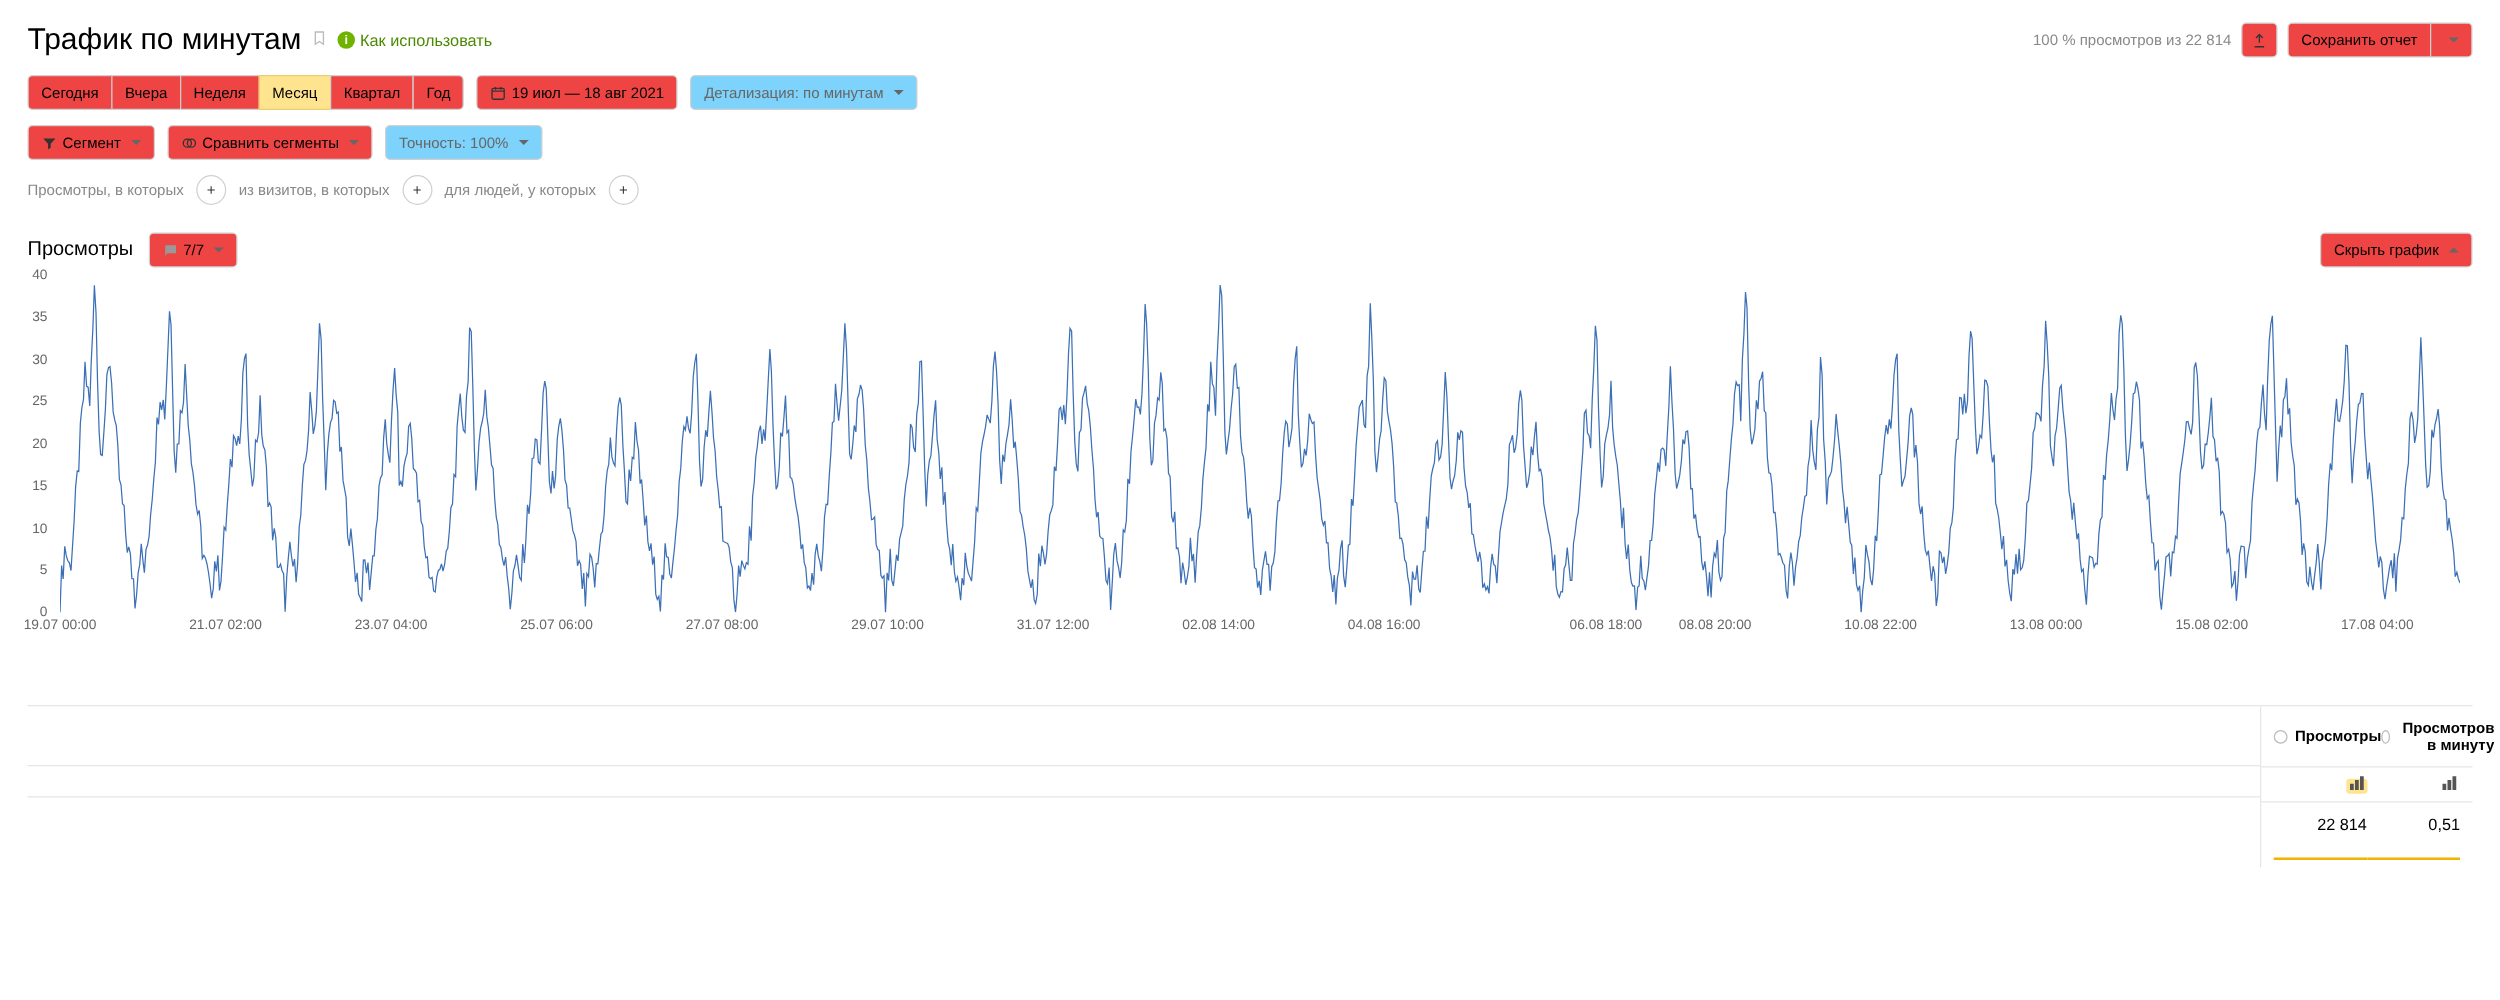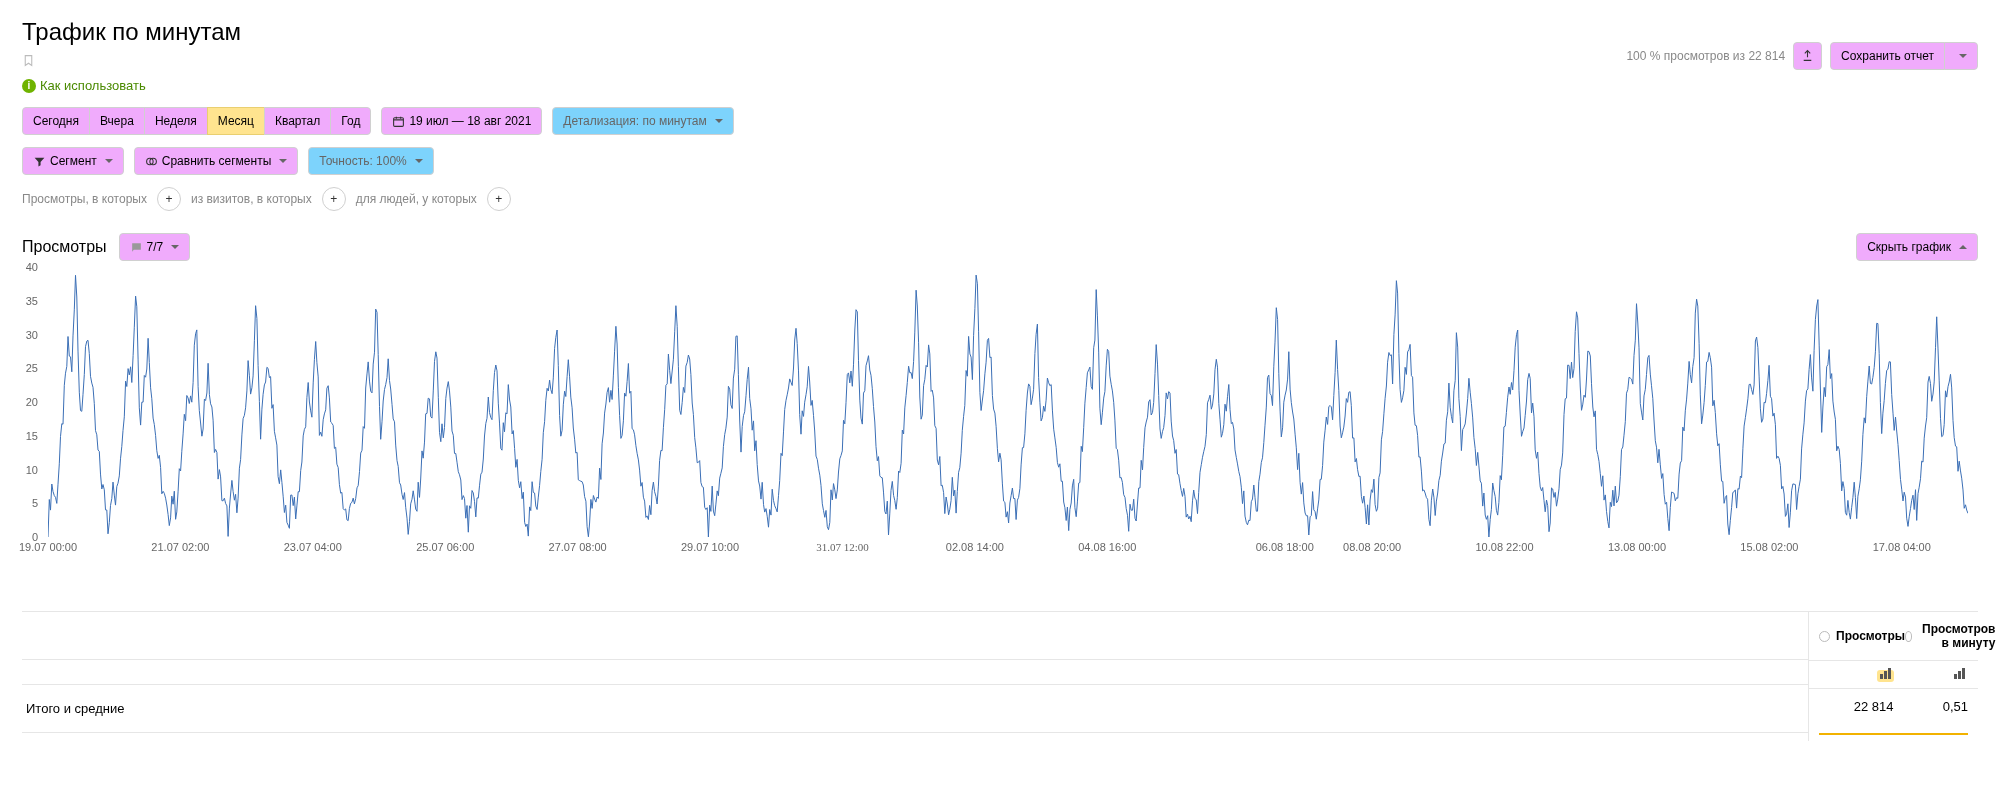--- a/index.html
+++ b/index.html
@@ -6,28 +6,28 @@
   body {
     margin: 0;
     padding: 18px 22px 0 22px;
     font-family: Arial, Helvetica, sans-serif;
     font-size: 13px;
     color: #000;
     background: #fff;
     width: 2000px;
   }
   .head-row { display: flex; align-items: center; justify-content: space-between; margin-bottom: 14px; }
-  .title-group { display: flex; align-items: flex-start; gap: 8px; flex-direction: column; }
+  .title-group { display: flex; align-items: center; gap: 8px; }
   h1 { font-size: 24px; font-weight: 400; margin: 0; }
   .bookmark-icon { color: #bbb; }
   .howto { color: #4a8a00; font-size: 13px; display: inline-flex; align-items: center; gap: 4px; cursor: pointer; }
   .howto .dot { width: 14px; height: 14px; background: #6fb300; border-radius: 50%; color: #fff; font-size: 10px; display: inline-flex; align-items: center; justify-content: center; font-weight: bold; }
   .head-right { display: flex; align-items: center; gap: 8px; }
   .gray-text { color: #888; font-size: 12px; }
-  .btn { border: 1px solid #d0d0d0; background: #f0abfc; border-radius: 4px; padding: 5px 10px; font-size: 12px; height: 28px; display: inline-flex; align-items: center; gap: 4px; cursor: pointer; }
+  .btn { border: 1px solid #d0d0d0; background: #ef4444; border-radius: 4px; padding: 5px 10px; font-size: 12px; height: 28px; display: inline-flex; align-items: center; gap: 4px; cursor: pointer; }
   .btn.icon-only { padding: 5px 7px; }
   .btn-group { display: inline-flex; }
   .btn-group .btn { border-radius: 0; margin-left: -1px; }
   .btn-group .btn:first-child { border-radius: 4px 0 0 4px; margin-left: 0; }
   .btn-group .btn:last-child  { border-radius: 0 4px 4px 0; }
   .btn.active { background: #ffe48f; border-color: #e9cf70; }
   .btn.muted  { background: #7dd3fc; color: #666; }
   .toolbar-row { display: flex; align-items: center; gap: 10px; margin-bottom: 12px; }
   .caret::after { content: ''; display: inline-block; border: 4px solid transparent; border-top-color: #666; margin-left: 4px; transform: translateY(2px); }
   .caret-up::after { content: ''; display: inline-block; border: 4px solid transparent; border-bottom-color: #666; margin-left: 4px; transform: translateY(-2px); }
@@ -164,36 +164,35 @@
       <path d="M0.0,270.0 L1.3,232.5 L2.5,243.1 L3.8,217.0 L5.0,224.5 L6.3,228.6 L7.5,230.3 L8.8,236.4 L10.0,217.2 L11.3,196.8 L12.5,169.5 L13.8,156.7 L15.0,157.2 L16.3,118.3 L17.5,106.2 L18.8,99.4 L20.0,69.5 L21.3,89.1 L22.5,89.8 L23.8,104.8 L25.0,68.9 L26.3,42.8 L27.5,8.3 L28.8,30.0 L30.0,84.1 L31.3,125.2 L32.5,143.6 L33.8,144.3 L35.0,127.3 L36.3,107.6 L37.5,79.7 L38.8,74.1 L40.0,73.3 L41.3,86.6 L42.5,109.3 L43.8,116.1 L45.0,120.3 L46.3,136.7 L47.5,163.6 L48.8,167.8 L50.0,183.0 L51.3,184.4 L52.5,207.1 L53.8,222.0 L55.0,217.5 L56.3,222.8 L57.5,242.9 L58.8,243.0 L60.0,266.8 L61.3,255.6 L62.5,238.5 L63.8,231.5 L65.0,215.1 L66.3,228.1 L67.5,238.1 L68.8,219.5 L70.0,216.2 L71.3,208.9 L72.5,191.8 L73.8,179.4 L75.0,163.5 L76.3,149.8 L77.6,114.1 L78.8,119.5 L80.1,101.6 L81.3,107.9 L82.6,99.8 L83.8,115.5 L85.1,88.7 L86.3,60.2 L87.6,29.1 L88.8,39.8 L90.1,92.9 L91.3,140.8 L92.6,158.1 L93.8,135.2 L95.1,135.1 L96.3,108.5 L97.6,110.2 L98.8,102.0 L100.1,71.3 L101.3,95.5 L102.6,120.8 L103.8,131.7 L105.1,151.1 L106.3,157.5 L107.6,168.6 L108.8,183.7 L110.1,191.4 L111.3,188.3 L112.6,200.6 L113.8,226.8 L115.1,224.3 L116.3,226.3 L117.6,231.2 L118.8,238.0 L120.1,247.6 L121.3,258.6 L122.6,250.9 L123.8,229.1 L125.1,237.2 L126.3,224.2 L127.6,252.3 L128.8,244.9 L130.1,224.2 L131.3,201.7 L132.6,204.0 L133.8,184.3 L135.1,166.9 L136.3,147.3 L137.6,153.7 L138.8,128.5 L140.1,131.0 L141.3,136.5 L142.6,128.9 L143.8,135.2 L145.1,115.6 L146.3,78.2 L147.6,66.8 L148.8,62.9 L150.1,119.7 L151.3,143.4 L152.6,156.0 L153.9,169.2 L155.1,162.0 L156.4,132.1 L157.6,133.5 L158.9,126.0 L160.1,96.3 L161.4,127.7 L162.6,136.8 L163.9,140.0 L165.1,153.2 L166.4,185.5 L167.6,182.4 L168.9,185.5 L170.1,212.1 L171.4,202.6 L172.6,209.9 L173.9,233.7 L175.1,233.8 L176.4,231.2 L177.6,236.4 L178.9,238.9 L180.1,269.4 L181.4,241.1 L182.6,227.0 L183.9,213.4 L185.1,224.4 L186.4,233.2 L187.6,227.3 L188.9,245.8 L190.1,231.1 L191.4,201.2 L192.6,192.6 L193.9,167.9 L195.1,151.6 L196.4,148.3 L197.6,140.8 L198.9,123.9 L200.1,93.6 L201.4,108.8 L202.6,127.1 L203.9,120.8 L205.1,108.9 L206.4,73.8 L207.6,38.7 L208.9,51.5 L210.1,98.6 L211.4,134.6 L212.6,172.2 L213.9,142.2 L215.1,127.3 L216.4,117.9 L217.6,115.0 L218.9,100.3 L220.1,101.4 L221.4,110.6 L222.6,109.6 L223.9,141.3 L225.1,137.6 L226.4,164.3 L227.6,170.8 L228.9,178.1 L230.1,209.6 L231.4,216.7 L232.7,202.9 L233.9,215.3 L235.2,229.8 L236.4,245.5 L237.7,238.2 L238.9,255.4 L240.2,258.2 L241.4,261.3 L242.7,228.1 L243.9,228.0 L245.2,238.6 L246.4,230.1 L247.7,252.0 L248.9,238.9 L250.2,224.7 L251.4,224.7 L252.7,203.6 L253.9,195.0 L255.2,168.9 L256.4,162.4 L257.7,159.8 L258.9,130.5 L260.2,115.5 L261.4,135.0 L262.7,143.9 L263.9,150.2 L265.2,115.9 L266.4,92.7 L267.7,74.5 L268.9,95.7 L270.2,109.9 L271.4,168.4 L272.7,165.2 L273.9,169.3 L275.2,152.7 L276.4,146.9 L277.7,142.8 L278.9,121.2 L280.2,118.7 L281.4,130.9 L282.7,155.0 L283.9,156.2 L285.2,158.5 L286.4,181.4 L287.7,180.2 L288.9,197.2 L290.2,200.5 L291.4,217.4 L292.7,226.2 L293.9,225.4 L295.2,241.7 L296.4,243.0 L297.7,241.9 L298.9,252.8 L300.2,253.6 L301.4,241.6 L302.7,236.3 L303.9,235.4 L305.2,231.1 L306.4,236.9 L307.7,231.6 L309.0,220.8 L310.2,218.6 L311.5,204.6 L312.7,186.1 L314.0,183.3 L315.2,159.6 L316.5,161.3 L317.7,121.0 L319.0,106.9 L320.2,94.9 L321.5,114.1 L322.7,124.1 L324.0,125.9 L325.2,97.1 L326.5,85.2 L327.7,42.1 L329.0,45.3 L330.2,87.4 L331.5,139.6 L332.7,172.3 L334.0,154.8 L335.2,134.0 L336.5,122.5 L337.7,117.6 L339.0,110.6 L340.2,91.8 L341.5,113.5 L342.7,122.0 L344.0,137.3 L345.2,151.9 L346.5,154.8 L347.7,178.1 L349.0,193.6 L350.2,199.4 L351.5,215.7 L352.7,218.0 L354.0,227.4 L355.2,232.5 L356.5,225.6 L357.7,240.3 L359.0,251.2 L360.2,267.4 L361.5,254.6 L362.7,236.8 L364.0,232.2 L365.2,223.8 L366.5,232.9 L367.7,242.0 L369.0,244.3 L370.2,215.2 L371.5,230.4 L372.7,212.0 L374.0,183.9 L375.2,191.2 L376.5,175.1 L377.7,146.8 L379.0,146.4 L380.2,131.2 L381.5,131.9 L382.7,149.6 L384.0,151.1 L385.3,123.1 L386.5,94.4 L387.8,84.8 L389.0,91.1 L390.3,130.3 L391.5,165.4 L392.8,174.7 L394.0,156.8 L395.3,170.8 L396.5,160.5 L397.8,131.4 L399.0,121.1 L400.3,114.6 L401.5,123.9 L402.8,140.1 L404.0,164.0 L405.3,168.3 L406.5,186.4 L407.8,186.5 L409.0,195.2 L410.3,204.7 L411.5,207.8 L412.8,213.0 L414.0,232.6 L415.3,228.6 L416.5,231.5 L417.8,251.2 L419.0,238.5 L420.3,265.2 L421.5,238.8 L422.8,241.3 L424.0,223.5 L425.3,226.0 L426.5,234.4 L427.8,249.9 L429.0,230.9 L430.3,231.1 L431.5,218.8 L432.8,207.2 L434.0,205.2 L435.3,192.0 L436.5,169.0 L437.8,156.4 L439.0,151.3 L440.3,130.0 L441.5,145.5 L442.8,150.5 L444.0,152.7 L445.3,123.7 L446.5,105.5 L447.8,98.0 L449.0,103.8 L450.3,136.2 L451.5,156.1 L452.8,181.5 L454.0,183.2 L455.3,155.7 L456.5,164.8 L457.8,145.8 L459.0,146.9 L460.3,117.6 L461.6,133.0 L462.8,140.0 L464.1,166.9 L465.3,163.6 L466.6,181.6 L467.8,200.3 L469.1,192.4 L470.3,213.3 L471.6,220.8 L472.8,214.7 L474.1,231.7 L475.3,225.2 L476.6,255.3 L477.8,259.5 L479.1,257.1 L480.3,269.1 L481.6,239.9 L482.8,243.6 L484.1,214.7 L485.3,225.4 L486.6,226.0 L487.8,239.1 L489.1,242.5 L490.3,230.1 L491.6,218.4 L492.8,204.4 L494.1,192.3 L495.3,165.7 L496.6,154.7 L497.8,133.3 L499.1,121.3 L500.3,124.0 L501.6,113.1 L502.8,122.5 L504.1,126.7 L505.3,110.9 L506.6,81.4 L507.8,70.4 L509.1,63.0 L510.3,98.7 L511.6,148.6 L512.8,169.2 L514.1,163.3 L515.3,137.8 L516.6,124.2 L517.8,129.5 L519.1,109.7 L520.3,92.7 L521.6,109.8 L522.8,130.1 L524.1,140.8 L525.3,161.0 L526.6,172.2 L527.8,186.0 L529.1,185.4 L530.3,212.8 L531.6,213.6 L532.8,214.2 L534.1,214.7 L535.3,218.0 L536.6,229.6 L537.9,234.2 L539.1,259.7 L540.4,269.8 L541.6,256.0 L542.9,232.4 L544.1,241.4 L545.4,228.5 L546.6,232.1 L547.9,235.1 L549.1,230.1 L550.4,231.4 L551.6,201.1 L552.9,212.5 L554.1,176.8 L555.4,166.0 L556.6,146.1 L557.9,137.0 L559.1,125.4 L560.4,120.6 L561.6,135.2 L562.9,123.4 L564.1,132.5 L565.4,108.1 L566.6,84.2 L567.9,59.3 L569.1,77.0 L570.4,120.3 L571.6,148.4 L572.9,171.4 L574.1,168.4 L575.4,153.8 L576.6,126.1 L577.9,129.2 L579.1,114.6 L580.4,96.5 L581.6,126.2 L582.9,124.3 L584.1,161.7 L585.4,162.8 L586.6,167.8 L587.9,178.7 L589.1,186.3 L590.4,192.9 L591.6,203.1 L592.9,219.2 L594.1,215.5 L595.4,230.2 L596.6,234.1 L597.9,250.4 L599.1,248.9 L600.4,252.5 L601.6,238.5 L602.9,247.7 L604.1,223.7 L605.4,215.1 L606.6,224.7 L607.9,229.3 L609.1,237.0 L610.4,219.1 L611.6,193.5 L612.9,183.4 L614.1,183.7 L615.4,160.7 L616.7,142.3 L617.9,118.3 L619.2,116.9 L620.4,87.1 L621.7,103.7 L622.9,116.6 L624.2,104.0 L625.4,92.2 L626.7,64.8 L627.9,38.7 L629.2,59.3 L630.4,99.7 L631.7,143.3 L632.9,147.5 L634.2,135.4 L635.4,120.4 L636.7,125.5 L637.9,99.1 L639.2,95.4 L640.4,88.0 L641.7,92.0 L642.9,107.6 L644.2,136.0 L645.4,147.6 L646.7,170.6 L647.9,180.8 L649.2,195.7 L650.4,195.3 L651.7,193.6 L652.9,215.5 L654.2,219.7 L655.4,220.3 L656.7,240.3 L657.9,242.5 L659.2,240.7 L660.4,270.0 L661.7,238.2 L662.9,244.4 L664.2,219.1 L665.4,244.1 L666.7,248.7 L667.9,237.1 L669.2,223.9 L670.4,228.7 L671.7,211.1 L672.9,206.3 L674.2,200.9 L675.4,179.6 L676.7,167.6 L677.9,161.2 L679.2,150.1 L680.4,119.3 L681.7,122.1 L682.9,137.8 L684.2,141.5 L685.4,111.1 L686.7,102.2 L687.9,69.3 L689.2,68.9 L690.4,107.7 L691.7,153.0 L693.0,185.1 L694.2,159.6 L695.5,148.6 L696.7,144.8 L698.0,128.7 L699.2,112.5 L700.5,100.2 L701.7,131.4 L703.0,141.8 L704.2,163.2 L705.5,153.9 L706.7,183.8 L708.0,173.7 L709.2,197.6 L710.5,213.9 L711.7,219.0 L713.0,232.1 L714.2,215.3 L715.5,237.4 L716.7,245.1 L718.0,241.6 L719.2,249.2 L720.5,260.2 L721.7,242.5 L723.0,248.1 L724.2,222.2 L725.5,233.4 L726.7,238.7 L728.0,241.7 L729.2,244.9 L730.5,228.7 L731.7,213.6 L733.0,186.3 L734.2,188.7 L735.5,164.9 L736.7,142.6 L738.0,133.3 L739.2,127.8 L740.5,121.0 L741.7,111.9 L743.0,115.3 L744.2,118.5 L745.5,101.0 L746.7,73.0 L748.0,61.3 L749.2,76.5 L750.5,103.9 L751.7,147.7 L753.0,167.2 L754.2,143.8 L755.5,149.4 L756.7,135.2 L758.0,127.7 L759.2,119.8 L760.5,99.4 L761.7,115.0 L763.0,138.4 L764.2,133.4 L765.5,148.4 L766.7,164.0 L768.0,189.1 L769.3,192.5 L770.5,201.2 L771.8,208.2 L773.0,218.5 L774.3,236.8 L775.5,243.5 L776.8,250.3 L778.0,243.4 L779.3,259.7 L780.5,262.7 L781.8,255.4 L783.0,222.8 L784.3,233.0 L785.5,216.6 L786.8,222.9 L788.0,231.6 L789.3,222.9 L790.5,205.0 L791.8,191.8 L793.0,188.5 L794.3,183.9 L795.5,153.3 L796.8,156.8 L798.0,135.7 L799.3,107.5 L800.5,105.9 L801.8,115.9 L803.0,104.0 L804.3,119.3 L805.5,97.8 L806.8,63.0 L808.0,42.7 L809.3,44.9 L810.5,93.7 L811.8,133.1 L813.0,151.1 L814.3,157.1 L815.5,126.1 L816.8,123.6 L818.0,98.7 L819.3,93.9 L820.5,88.7 L821.8,103.1 L823.0,108.3 L824.3,121.7 L825.5,139.6 L826.8,155.0 L828.0,179.6 L829.3,193.8 L830.5,189.6 L831.8,208.8 L833.0,210.4 L834.3,210.8 L835.5,225.1 L836.8,244.5 L838.0,247.0 L839.3,234.1 L840.5,268.0 L841.8,246.2 L843.0,223.4 L844.3,214.4 L845.6,228.5 L846.8,233.6 L848.1,242.3 L849.3,230.7 L850.6,204.0 L851.8,205.5 L853.1,196.3 L854.3,163.1 L855.6,167.0 L856.8,140.9 L858.1,128.4 L859.3,115.4 L860.6,99.2 L861.8,105.8 L863.1,105.6 L864.3,111.6 L865.6,94.6 L866.8,65.1 L868.1,23.2 L869.3,39.0 L870.6,75.8 L871.8,130.0 L873.1,152.2 L874.3,148.1 L875.6,118.6 L876.8,112.3 L878.1,98.4 L879.3,100.0 L880.6,77.9 L881.8,86.9 L883.1,124.4 L884.3,123.2 L885.6,130.9 L886.8,158.7 L888.1,161.3 L889.3,193.0 L890.6,197.8 L891.8,189.5 L893.1,218.8 L894.3,218.3 L895.6,225.6 L896.8,246.6 L898.1,230.0 L899.3,237.0 L900.6,247.8 L901.8,242.2 L903.1,233.4 L904.3,210.3 L905.6,228.9 L906.8,223.2 L908.1,246.1 L909.3,224.6 L910.6,205.3 L911.8,200.7 L913.1,186.2 L914.3,163.3 L915.6,149.3 L916.8,138.5 L918.1,103.5 L919.3,109.2 L920.6,69.4 L921.9,86.9 L923.1,90.1 L924.4,112.6 L925.6,68.3 L926.9,41.4 L928.1,8.1 L929.4,16.8 L930.6,64.8 L931.9,125.7 L933.1,143.5 L934.4,133.0 L935.6,123.7 L936.9,106.8 L938.1,95.2 L939.4,73.3 L940.6,71.4 L941.9,90.6 L943.1,90.0 L944.4,128.5 L945.6,142.1 L946.9,146.1 L948.1,159.3 L949.4,181.7 L950.6,194.9 L951.9,186.2 L953.1,192.8 L954.4,216.9 L955.6,234.1 L956.9,235.3 L958.1,250.1 L959.4,244.7 L960.6,256.0 L961.9,236.0 L963.1,228.7 L964.4,221.0 L965.6,231.5 L966.9,231.5 L968.1,252.5 L969.4,233.1 L970.6,230.4 L971.9,221.5 L973.1,197.9 L974.4,180.7 L975.6,180.6 L976.9,166.8 L978.1,143.3 L979.4,126.0 L980.6,116.9 L981.9,119.3 L983.1,137.7 L984.4,131.1 L985.6,122.3 L986.9,86.6 L988.1,67.3 L989.4,57.1 L990.6,110.7 L991.9,135.2 L993.1,153.9 L994.4,150.6 L995.6,139.1 L996.9,144.4 L998.1,133.2 L999.4,111.0 L1000.7,115.8 L1001.9,118.7 L1003.2,117.6 L1004.4,143.1 L1005.7,162.2 L1006.9,170.9 L1008.2,180.6 L1009.4,195.4 L1010.7,200.2 L1011.9,196.8 L1013.2,214.3 L1014.4,214.2 L1015.7,235.0 L1016.9,240.7 L1018.2,253.5 L1019.4,240.0 L1020.7,263.6 L1021.9,242.5 L1023.2,236.0 L1024.4,218.9 L1025.7,212.3 L1026.9,240.7 L1028.2,249.7 L1029.4,234.9 L1030.7,216.1 L1031.9,215.5 L1033.2,179.3 L1034.4,184.6 L1035.7,160.7 L1036.9,136.2 L1038.2,120.4 L1039.4,105.8 L1040.7,102.9 L1041.9,100.1 L1043.2,119.6 L1044.4,122.4 L1045.7,80.7 L1046.9,73.1 L1048.2,22.6 L1049.4,48.9 L1050.7,85.1 L1051.9,141.2 L1053.2,157.7 L1054.4,145.8 L1055.7,131.1 L1056.9,124.6 L1058.2,98.9 L1059.4,82.3 L1060.7,84.5 L1061.9,109.1 L1063.2,117.3 L1064.4,123.9 L1065.7,135.3 L1066.9,153.1 L1068.2,181.3 L1069.4,182.5 L1070.7,193.2 L1071.9,210.8 L1073.2,210.5 L1074.4,215.3 L1075.7,227.7 L1077.0,230.4 L1078.2,241.5 L1079.5,248.3 L1080.7,264.3 L1082.0,237.2 L1083.2,243.2 L1084.5,243.2 L1085.7,232.2 L1087.0,251.3 L1088.2,254.0 L1089.5,236.0 L1090.7,221.0 L1092.0,220.9 L1093.2,193.3 L1094.5,202.9 L1095.7,180.5 L1097.0,160.8 L1098.2,155.0 L1099.5,150.2 L1100.7,134.9 L1102.0,132.7 L1103.2,148.0 L1104.5,145.5 L1105.7,135.4 L1107.0,106.3 L1108.2,77.6 L1109.5,97.1 L1110.7,128.5 L1112.0,162.0 L1113.2,171.4 L1114.5,164.6 L1115.7,160.6 L1117.0,148.6 L1118.2,125.9 L1119.5,131.9 L1120.7,124.6 L1122.0,125.9 L1123.2,154.1 L1124.5,169.0 L1125.7,173.6 L1127.0,186.3 L1128.2,182.5 L1129.5,207.1 L1130.7,207.7 L1132.0,216.7 L1133.2,223.4 L1134.5,229.4 L1135.7,221.4 L1137.0,229.4 L1138.2,250.1 L1139.5,247.2 L1140.7,252.0 L1142.0,249.3 L1143.2,254.7 L1144.5,233.8 L1145.7,223.0 L1147.0,231.6 L1148.2,232.6 L1149.5,246.6 L1150.7,225.6 L1152.0,205.3 L1153.3,197.6 L1154.5,190.3 L1155.8,184.3 L1157.0,179.4 L1158.3,167.5 L1159.5,135.8 L1160.8,132.3 L1162.0,128.2 L1163.3,142.2 L1164.5,138.1 L1165.8,126.9 L1167.0,102.7 L1168.3,92.3 L1169.5,100.2 L1170.8,136.4 L1172.0,152.2 L1173.3,170.2 L1174.5,166.4 L1175.8,157.7 L1177.0,137.2 L1178.3,144.2 L1179.5,129.7 L1180.8,117.5 L1182.0,142.3 L1183.3,156.6 L1184.5,155.4 L1185.8,162.0 L1187.0,182.9 L1188.3,190.4 L1189.5,196.9 L1190.8,204.6 L1192.0,209.6 L1193.3,220.2 L1194.5,236.6 L1195.8,223.9 L1197.0,249.1 L1198.3,255.4 L1199.5,257.8 L1200.8,253.2 L1202.0,253.6 L1203.3,234.7 L1204.5,232.0 L1205.8,218.0 L1207.0,230.6 L1208.3,244.2 L1209.5,244.2 L1210.8,214.6 L1212.0,207.2 L1213.3,195.5 L1214.5,190.8 L1215.8,175.6 L1217.0,158.2 L1218.3,140.1 L1219.5,110.5 L1220.8,108.1 L1222.0,126.5 L1223.3,128.5 L1224.5,138.6 L1225.8,99.2 L1227.0,75.1 L1228.3,40.7 L1229.6,52.5 L1230.8,106.7 L1232.1,144.1 L1233.3,169.9 L1234.6,160.8 L1235.8,135.2 L1237.1,128.1 L1238.3,123.0 L1239.6,112.1 L1240.8,84.7 L1242.1,122.1 L1243.3,135.5 L1244.6,145.0 L1245.8,152.0 L1247.1,167.2 L1248.3,180.8 L1249.6,202.6 L1250.8,186.3 L1252.1,215.6 L1253.3,227.1 L1254.6,215.6 L1255.8,235.9 L1257.1,246.0 L1258.3,248.8 L1259.6,248.7 L1260.8,268.0 L1262.1,249.8 L1263.3,248.6 L1264.6,224.6 L1265.8,242.8 L1267.1,244.7 L1268.3,252.2 L1269.6,241.9 L1270.8,232.9 L1272.1,212.4 L1273.3,212.3 L1274.6,198.5 L1275.8,175.1 L1277.1,163.2 L1278.3,150.0 L1279.6,157.4 L1280.8,139.6 L1282.1,138.5 L1283.3,139.8 L1284.6,152.8 L1285.8,128.6 L1287.1,105.3 L1288.3,73.1 L1289.6,102.4 L1290.8,123.3 L1292.1,159.0 L1293.3,170.8 L1294.6,165.8 L1295.8,160.1 L1297.1,149.0 L1298.3,131.6 L1299.6,135.3 L1300.8,125.3 L1302.1,124.7 L1303.3,138.5 L1304.6,171.1 L1305.9,170.9 L1307.1,194.9 L1308.4,191.5 L1309.6,202.7 L1310.9,209.5 L1312.1,209.2 L1313.4,229.6 L1314.6,236.2 L1315.9,229.0 L1317.1,240.3 L1318.4,257.0 L1319.6,237.8 L1320.9,258.0 L1322.1,233.0 L1323.4,222.7 L1324.6,225.4 L1325.9,212.1 L1327.1,237.6 L1328.4,244.3 L1329.6,241.3 L1330.9,210.5 L1332.1,205.9 L1333.4,172.8 L1334.6,164.5 L1335.9,146.8 L1337.1,131.3 L1338.4,119.0 L1339.6,95.2 L1340.9,85.5 L1342.1,88.5 L1343.4,87.8 L1344.6,117.0 L1345.9,67.4 L1347.1,47.9 L1348.4,13.7 L1349.6,26.1 L1350.9,86.4 L1352.1,122.5 L1353.4,135.4 L1354.6,130.8 L1355.9,123.4 L1357.1,100.3 L1358.4,107.4 L1359.6,84.9 L1360.9,82.6 L1362.1,77.4 L1363.4,108.6 L1364.6,110.2 L1365.9,145.9 L1367.1,158.2 L1368.4,158.7 L1369.6,168.4 L1370.9,190.1 L1372.1,189.9 L1373.4,204.1 L1374.6,223.9 L1375.9,222.9 L1377.1,226.0 L1378.4,230.6 L1379.6,232.2 L1380.9,252.4 L1382.1,258.7 L1383.4,233.2 L1384.7,222.0 L1385.9,230.2 L1387.2,248.5 L1388.4,234.1 L1389.7,226.0 L1390.9,213.5 L1392.2,208.3 L1393.4,194.2 L1394.7,186.0 L1395.9,177.1 L1397.2,176.2 L1398.4,153.2 L1399.7,144.8 L1400.9,116.1 L1402.2,140.2 L1403.4,149.3 L1404.7,155.9 L1405.9,123.8 L1407.2,113.5 L1408.4,65.7 L1409.7,80.1 L1410.9,131.4 L1412.2,149.5 L1413.4,183.6 L1414.7,162.6 L1415.9,160.3 L1417.2,156.9 L1418.4,146.0 L1419.7,131.4 L1420.9,111.3 L1422.2,125.2 L1423.4,136.4 L1424.7,150.9 L1425.9,170.4 L1427.2,181.7 L1428.4,198.5 L1429.7,185.4 L1430.9,198.9 L1432.2,213.9 L1433.4,216.2 L1434.7,239.1 L1435.9,226.0 L1437.2,248.0 L1438.4,252.3 L1439.7,248.7 L1440.9,270.0 L1442.2,252.4 L1443.4,242.4 L1444.7,216.0 L1445.9,223.5 L1447.2,229.5 L1448.4,243.3 L1449.7,248.1 L1450.9,235.4 L1452.2,208.6 L1453.4,212.8 L1454.7,188.3 L1455.9,159.9 L1457.2,159.2 L1458.4,145.5 L1459.7,130.2 L1461.0,120.0 L1462.2,127.3 L1463.5,115.5 L1464.7,122.9 L1466.0,103.4 L1467.2,80.2 L1468.5,67.7 L1469.7,63.0 L1471.0,123.6 L1472.2,147.0 L1473.5,169.3 L1474.7,164.7 L1476.0,161.0 L1477.2,148.4 L1478.5,134.0 L1479.7,112.7 L1481.0,106.4 L1482.2,111.4 L1483.5,146.0 L1484.7,136.1 L1486.0,149.8 L1487.2,182.9 L1488.5,191.3 L1489.7,185.0 L1491.0,206.6 L1492.2,219.9 L1493.5,223.9 L1494.7,220.5 L1496.0,233.5 L1497.2,244.8 L1498.5,233.0 L1499.7,238.6 L1501.0,264.7 L1502.2,256.0 L1503.5,220.9 L1504.7,222.0 L1506.0,230.4 L1507.2,225.4 L1508.5,239.2 L1509.7,232.1 L1511.0,221.8 L1512.2,202.7 L1513.5,198.1 L1514.7,185.9 L1516.0,147.5 L1517.2,131.8 L1518.5,131.1 L1519.7,98.1 L1521.0,98.4 L1522.2,111.6 L1523.5,95.1 L1524.7,110.6 L1526.0,101.5 L1527.2,64.7 L1528.5,44.8 L1529.7,50.9 L1531.0,86.7 L1532.2,119.0 L1533.5,143.3 L1534.7,137.9 L1536.0,128.2 L1537.3,130.3 L1538.5,112.0 L1539.8,84.1 L1541.0,84.6 L1542.3,89.0 L1543.5,116.7 L1544.8,140.0 L1546.0,149.8 L1547.3,143.9 L1548.5,182.3 L1549.8,187.6 L1551.0,194.4 L1552.3,206.7 L1553.5,219.3 L1554.8,208.8 L1556.0,233.1 L1557.3,227.9 L1558.5,244.4 L1559.8,254.6 L1561.0,260.9 L1562.3,235.3 L1563.5,239.6 L1564.8,223.2 L1566.0,238.9 L1567.3,219.1 L1568.5,235.8 L1569.8,234.0 L1571.0,228.2 L1572.3,209.4 L1573.5,182.6 L1574.8,180.0 L1576.0,168.2 L1577.3,154.7 L1578.5,126.2 L1579.8,122.4 L1581.0,110.3 L1582.3,111.1 L1583.5,112.2 L1584.8,117.1 L1586.0,88.5 L1587.3,73.2 L1588.5,36.7 L1589.8,56.0 L1591.0,80.8 L1592.3,136.6 L1593.5,145.1 L1594.8,153.0 L1596.0,128.9 L1597.3,122.4 L1598.5,107.5 L1599.8,90.6 L1601.0,88.4 L1602.3,107.1 L1603.5,118.7 L1604.8,131.6 L1606.0,153.0 L1607.3,173.7 L1608.5,180.2 L1609.8,195.8 L1611.0,182.3 L1612.3,197.8 L1613.6,211.4 L1614.8,206.6 L1616.1,227.5 L1617.3,237.2 L1618.6,235.3 L1619.8,251.4 L1621.1,263.7 L1622.3,240.5 L1623.6,225.0 L1624.8,225.6 L1626.1,226.4 L1627.3,233.8 L1628.6,230.7 L1629.8,231.3 L1631.1,207.1 L1632.3,196.0 L1633.6,193.7 L1634.8,160.1 L1636.1,163.9 L1637.3,143.8 L1638.6,132.1 L1639.8,116.1 L1641.1,94.4 L1642.3,107.6 L1643.6,115.9 L1644.8,99.4 L1646.1,90.6 L1647.3,46.1 L1648.6,32.2 L1649.8,39.1 L1651.1,76.3 L1652.3,127.9 L1653.6,156.8 L1654.8,148.1 L1656.1,135.4 L1657.3,118.4 L1658.6,95.0 L1659.8,94.3 L1661.1,85.4 L1662.3,90.7 L1663.6,100.2 L1664.8,138.8 L1666.1,133.3 L1667.3,145.6 L1668.6,166.8 L1669.8,178.8 L1671.1,176.7 L1672.3,197.2 L1673.6,214.2 L1674.8,214.4 L1676.1,236.3 L1677.3,230.5 L1678.6,228.5 L1679.8,257.0 L1681.1,267.7 L1682.3,253.7 L1683.6,240.4 L1684.8,225.5 L1686.1,224.7 L1687.3,222.9 L1688.6,241.1 L1689.9,221.6 L1691.1,222.2 L1692.4,209.1 L1693.6,210.6 L1694.9,181.3 L1696.1,159.1 L1697.4,150.5 L1698.6,141.9 L1699.9,131.8 L1701.1,117.5 L1702.4,117.2 L1703.6,122.7 L1704.9,127.5 L1706.1,117.9 L1707.4,74.0 L1708.6,70.0 L1709.9,80.6 L1711.1,109.1 L1712.4,141.8 L1713.6,155.3 L1714.9,152.0 L1716.1,135.3 L1717.4,135.7 L1718.6,126.4 L1719.9,113.4 L1721.1,98.3 L1722.4,129.3 L1723.6,131.7 L1724.9,149.1 L1726.1,146.2 L1727.4,157.7 L1728.6,191.4 L1729.9,189.2 L1731.1,191.4 L1732.4,198.3 L1733.6,221.9 L1734.9,219.4 L1736.1,227.0 L1737.4,249.4 L1738.6,246.9 L1739.9,236.8 L1741.1,260.5 L1742.4,245.2 L1743.6,223.8 L1744.9,216.9 L1746.1,217.2 L1747.4,217.6 L1748.6,242.5 L1749.9,226.8 L1751.1,219.4 L1752.4,212.2 L1753.6,181.9 L1754.9,167.2 L1756.1,155.9 L1757.4,134.1 L1758.6,123.6 L1759.9,121.9 L1761.1,102.6 L1762.4,87.6 L1763.6,110.9 L1764.9,124.2 L1766.1,83.5 L1767.4,52.4 L1768.7,39.0 L1769.9,32.6 L1771.2,78.9 L1772.4,122.0 L1773.7,165.4 L1774.9,140.0 L1776.2,120.4 L1777.4,129.7 L1778.7,99.7 L1779.9,97.5 L1781.2,82.6 L1782.4,111.5 L1783.7,106.6 L1784.9,134.1 L1786.2,145.0 L1787.4,152.3 L1788.7,183.8 L1789.9,179.2 L1791.2,182.4 L1792.4,196.4 L1793.7,223.9 L1794.9,214.6 L1796.2,221.5 L1797.4,245.4 L1798.7,248.2 L1799.9,233.4 L1801.2,245.6 L1802.4,252.1 L1803.7,240.3 L1804.9,230.6 L1806.2,215.2 L1807.4,230.4 L1808.7,251.6 L1809.9,229.3 L1811.2,221.8 L1812.4,212.8 L1813.7,194.2 L1814.9,167.6 L1816.2,150.8 L1817.4,156.1 L1818.7,129.7 L1819.9,114.1 L1821.2,99.0 L1822.4,116.4 L1823.7,117.0 L1824.9,110.4 L1826.2,100.6 L1827.4,84.8 L1828.7,56.3 L1829.9,56.6 L1831.2,86.6 L1832.4,135.5 L1833.7,166.6 L1834.9,146.2 L1836.2,133.4 L1837.4,116.4 L1838.7,103.4 L1839.9,102.3 L1841.2,94.7 L1842.4,94.9 L1843.7,127.6 L1845.0,146.2 L1846.2,163.4 L1847.5,150.0 L1848.7,164.0 L1850.0,177.5 L1851.2,193.6 L1852.5,212.5 L1853.7,222.2 L1855.0,234.0 L1856.2,225.2 L1857.5,230.1 L1858.7,251.2 L1860.0,259.4 L1861.2,249.8 L1862.5,241.6 L1863.7,233.4 L1865.0,228.2 L1866.2,242.5 L1867.5,222.7 L1868.7,253.4 L1870.0,226.7 L1871.2,220.2 L1872.5,211.7 L1873.7,194.1 L1875.0,195.1 L1876.2,171.2 L1877.5,159.0 L1878.7,150.7 L1880.0,115.1 L1881.2,109.4 L1882.5,116.6 L1883.7,134.3 L1885.0,127.1 L1886.2,114.9 L1887.5,80.7 L1888.7,49.8 L1890.0,81.9 L1891.2,113.9 L1892.5,151.3 L1893.7,169.7 L1895.0,168.5 L1896.2,157.5 L1897.5,123.8 L1898.7,130.1 L1900.0,119.7 L1901.2,115.0 L1902.5,107.3 L1903.7,120.9 L1905.0,153.5 L1906.2,170.6 L1907.5,179.1 L1908.7,179.8 L1910.0,204.3 L1911.2,194.2 L1912.5,203.9 L1913.7,211.2 L1915.0,222.9 L1916.2,241.3 L1917.5,237.8 L1918.7,243.1 L1920.0,246.4" fill="none" stroke="#3b6fb6" stroke-width="1"></path>
     </svg>
 </div>
 <div class="x-ticks" id="xticks">
     <div class="x-tick" style="left: 0%;">19.07 00:00</div>
     <div class="x-tick" style="left: 6.89655%;">21.07 02:00</div>
     <div class="x-tick" style="left: 13.7931%;">23.07 04:00</div>
     <div class="x-tick" style="left: 20.6897%;">25.07 06:00</div>
     <div class="x-tick" style="left: 27.5862%;">27.07 08:00</div>
     <div class="x-tick" style="left: 34.4828%;">29.07 10:00</div>
-    <div class="x-tick" style="left: 41.3793%; font-family: Liberation Serif, serif;">31.07 12:00</div>
+    <div class="x-tick" style="left: 41.3793%;">31.07 12:00</div>
     <div class="x-tick" style="left: 48.2759%;">02.08 14:00</div>
     <div class="x-tick" style="left: 55.1724%;">04.08 16:00</div>
     <div class="x-tick" style="left: 62.069%; margin-left: 45px;">06.08 18:00</div>
     <div class="x-tick" style="left: 68.9655%;">08.08 20:00</div>
     <div class="x-tick" style="left: 75.8621%;">10.08 22:00</div>
     <div class="x-tick" style="left: 82.7586%;">13.08 00:00</div>
     <div class="x-tick" style="left: 89.6552%;">15.08 02:00</div>
     <div class="x-tick" style="left: 96.5517%;">17.08 04:00</div>
   </div>
 
 <div class="summary">
   <div class="left">
     <div class="empty-head"></div>
     <div class="empty-icons"></div>
-    <div class="tot-row">Итого и средние</div>
   </div>
   <div class="right">
     <div class="summary-head">
       <div class="col">
         <span class="radio"></span>
         <b>Просмотры</b>
       </div>
       <div class="col" style="flex-direction:column;align-items:flex-end;justify-content:flex-end;">
         <span style="display:flex;align-items:center;gap:6px;">
           <span class="radio"></span>

